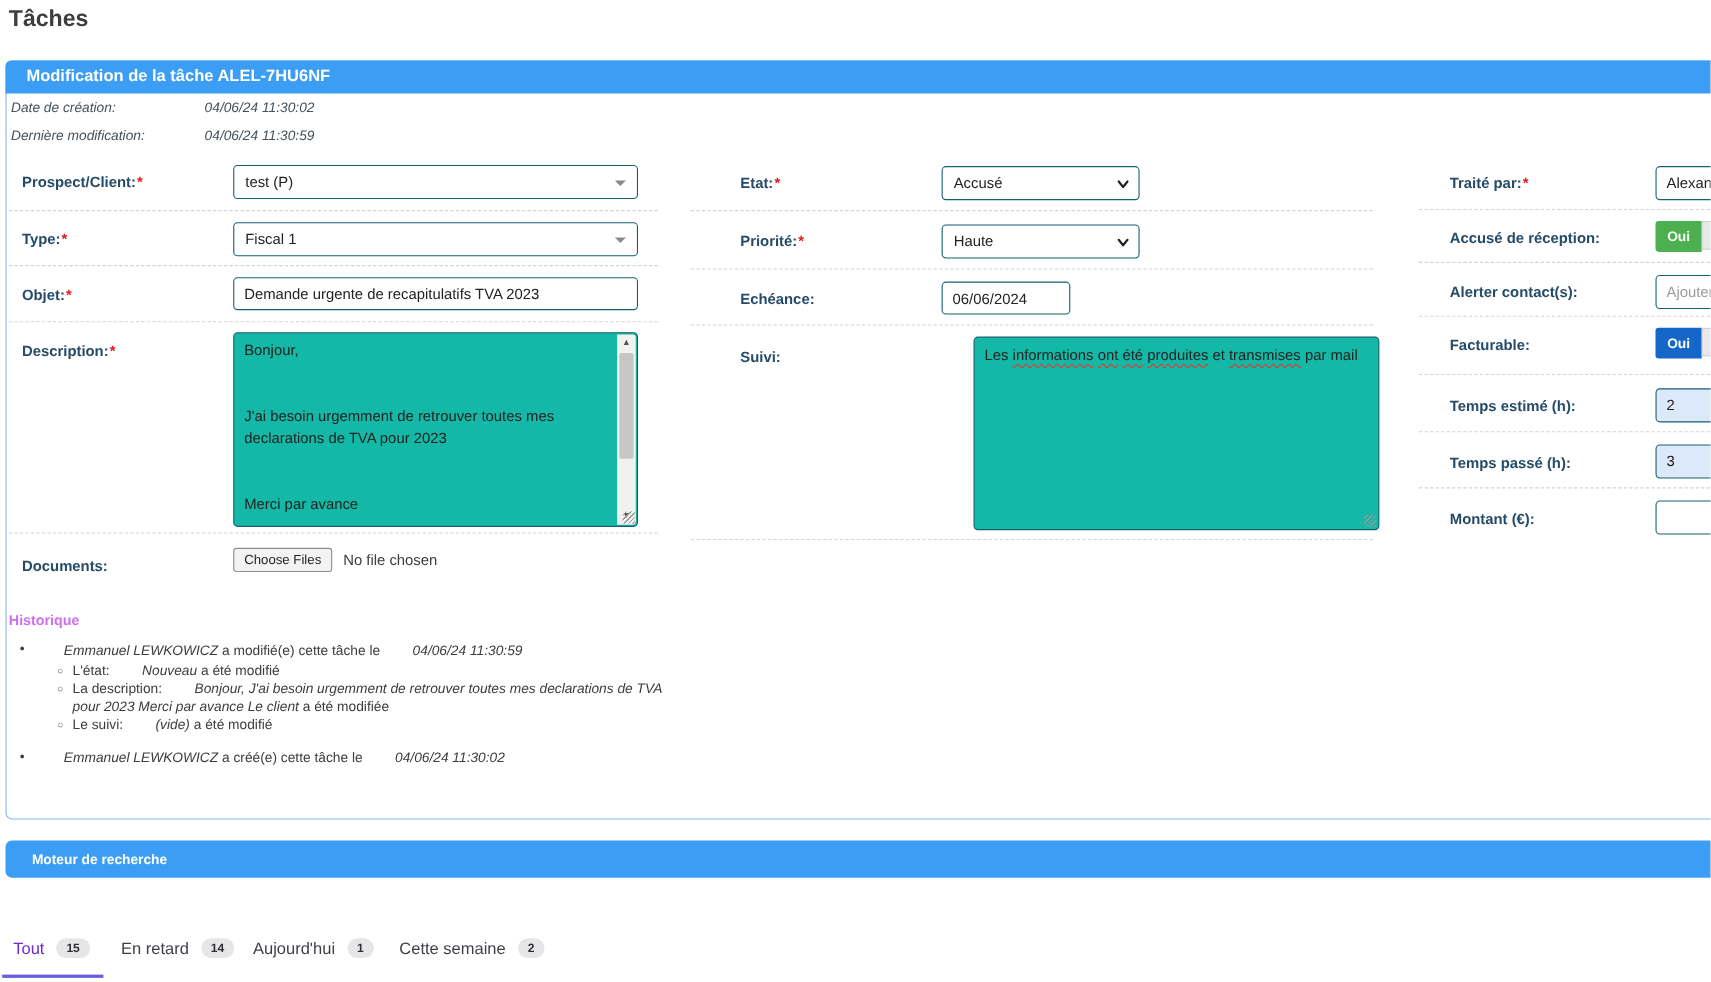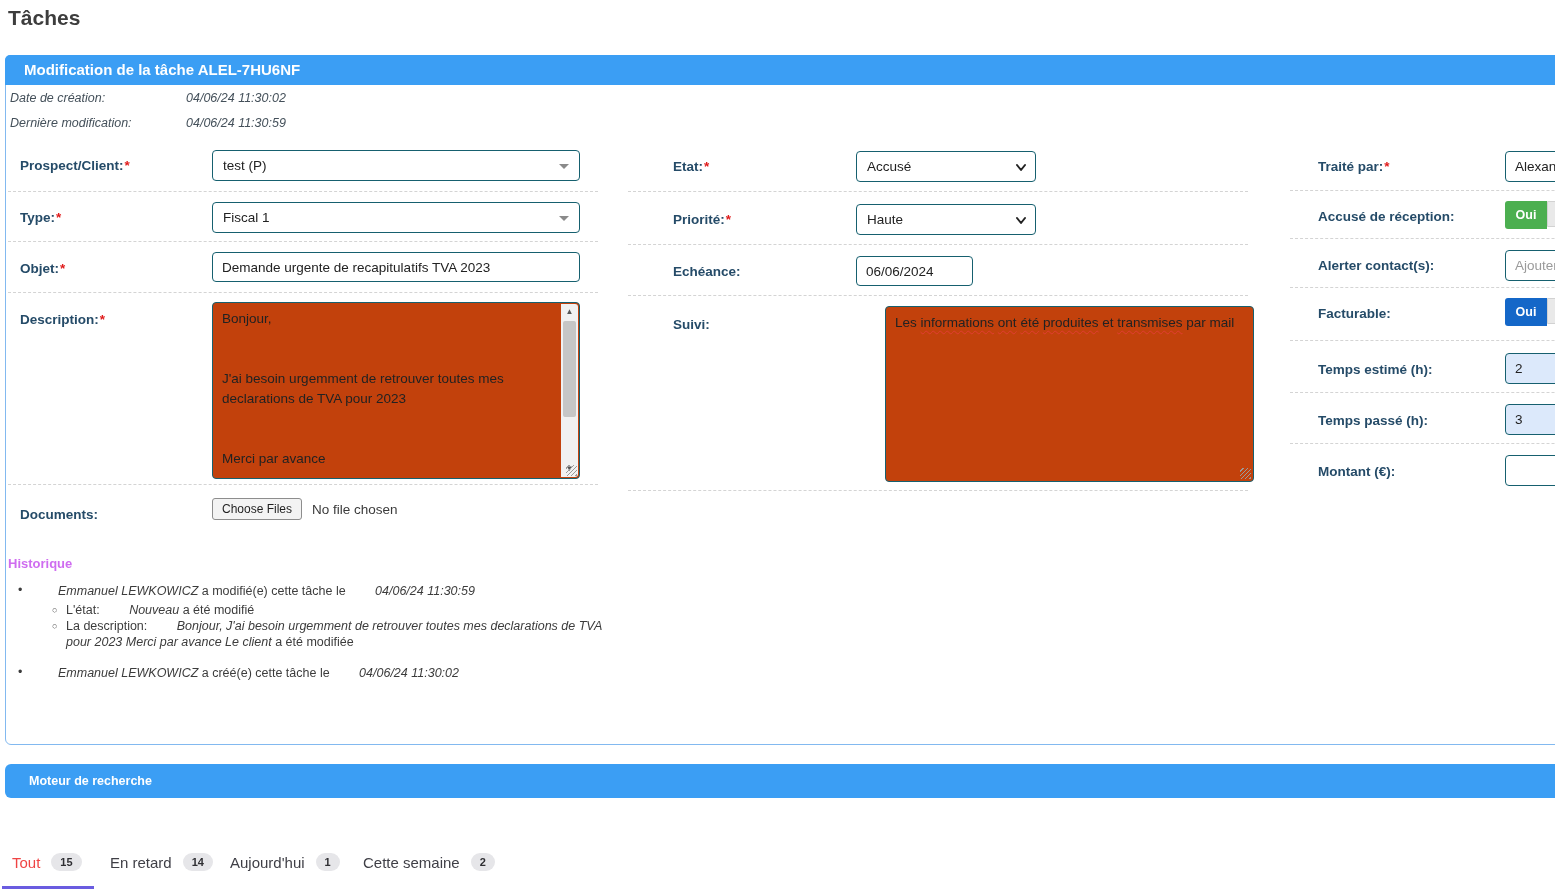--- a/index.html
+++ b/index.html
@@ -20,21 +20,21 @@
   .sep{border-top:1px dashed #d4d4d4;height:0;}
   .sel2{border:1px solid #16606f;border-radius:4px;background:#fff;font-size:13.5px;color:#222;
     line-height:29px;padding:0 24px 0 10px;box-sizing:border-box;white-space:nowrap;overflow:hidden;}
   .caret{position:absolute;right:10px;top:13px;width:0;height:0;border-left:5px solid transparent;
     border-right:5px solid transparent;border-top:5px solid #8a8a8a;}
   .nsel{border:1px solid #16606f;border-radius:4px;background:#fff;font-size:13.5px;color:#222;
     line-height:29px;padding:0 26px 0 10px;box-sizing:border-box;white-space:nowrap;}
   .chev{position:absolute;right:8px;top:9px;}
   .tinput{border:1px solid #16606f;border-radius:4px;background:#fff;font-size:13.5px;color:#222;
     padding:0 9px;box-sizing:border-box;font-family:"Liberation Sans",sans-serif;outline:none;}
-  .tarea{border:1px solid #16606f;border-radius:4px;background:#c2410c;box-sizing:border-box;overflow:hidden;}
+  .tarea{border:1px solid #16606f;border-radius:4px;background:#14b8a6;box-sizing:border-box;overflow:hidden;}
   .tarea-text{position:absolute;left:0;top:0;right:20px;bottom:0;padding:6px 4px 6px 9px;
     font-size:13.5px;line-height:20px;color:#222;white-space:pre-wrap;}
   .misspell{text-decoration:underline;text-decoration-style:wavy;text-decoration-color:#e03c31;text-decoration-thickness:1px;text-underline-offset:3px;}
   .sbar{position:absolute;top:1px;right:1px;bottom:1px;width:17px;background:#f1f1f1;border-radius:0 3px 3px 0;}
   .sbtn{position:absolute;left:0;width:17px;height:16px;color:#555;font-size:8px;text-align:center;line-height:16px;}
   .sthumb{position:absolute;left:2px;top:17px;width:13px;height:96px;background:#c6c6c6;border-radius:2px;}
   .grip{position:absolute;right:2px;bottom:2px;width:11px;height:11px;
     background:repeating-linear-gradient(135deg,transparent,transparent 2px,#9a9a9a 2px,#9a9a9a 3px);}
   .toggle-on{color:#fff;font-size:12.5px;font-weight:bold;text-align:center;line-height:28px;
     width:42px;height:28px;border-radius:3px 0 0 3px;display:inline-block;}
@@ -47,21 +47,21 @@
   .hist{font-size:12.5px;color:#3c3c3c;line-height:1.25;}
   .hist ul{margin:0;padding:0;}
   .hist .entry{list-style:none;margin:0 0 15px 0;position:relative;padding-left:14px;}
   .hist .entry::before{content:"•";position:absolute;left:0;top:-1px;color:#3c3c3c;}
   .hist .changes{margin:3px 0 0 6px;padding-left:14px;}
   .hist .change{list-style:none;position:relative;padding-left:14px;margin-bottom:1px;max-width:545px;}
   .hist .change::before{content:"○";position:absolute;left:0;top:0;font-size:9px;line-height:15px;color:#555;}
   .em{font-style:italic;margin-left:26px;}
   .tab{display:flex;align-items:center;gap:11px;font-size:15px;color:#3f3f46;cursor:pointer;}
   .tab .badge{background:#e6e6e9;border-radius:11px;padding:3px 9px;font-size:11px;font-weight:bold;color:#2f2f33;}
-  .tab.active .tab-label{color:#ef4444;}
+  .tab.active .tab-label{color:#6d28d9;}
   .tab-underline{background:#6a5ce0;height:3px;}
   .blue-input{background:#dce9fb;}
   .placeholder-gray::placeholder{color:#9a9a9a;}
 </style>
 </head>
 <body>
 
 <div class="abs page-title">Tâches</div>
 
 <div class="abs panel"></div>
@@ -173,20 +173,21 @@
 <input class="abs tinput" style="left: 1505px; top: 455px; width: 130px; height: 31px;" value="">
 
 <div class="abs hist-title" style="left:8px;top:556px;">Historique</div>
 <div class="abs hist" style="left:18px;top:584px;width:620px;">
   <ul>
     <li class="entry">
       <span class="em">Emmanuel LEWKOWICZ</span><span> a modifié(e) cette tâche le </span><span class="em">04/06/24 11:30:59</span>
       <ul class="changes">
         <li class="change"><span>L'état: </span><span class="em">Nouveau</span><span> a été modifié</span></li>
         <li class="change"><span>La description: </span><span class="em">Bonjour,   J'ai besoin urgemment de retrouver toutes mes declarations de TVA pour 2023   Merci par avance   Le client</span><span> a été modifiée</span></li>
+        <li class="change"><span>Le suivi: </span><span class="em">(vide)</span><span> a été modifié</span></li>
       </ul>
     </li>
     <li class="entry">
       <span class="em">Emmanuel LEWKOWICZ</span><span> a créé(e) cette tâche le </span><span class="em">04/06/24 11:30:02</span>
     </li>
   </ul>
 </div>
 
 <div class="abs search-header">Moteur de recherche</div>
 

